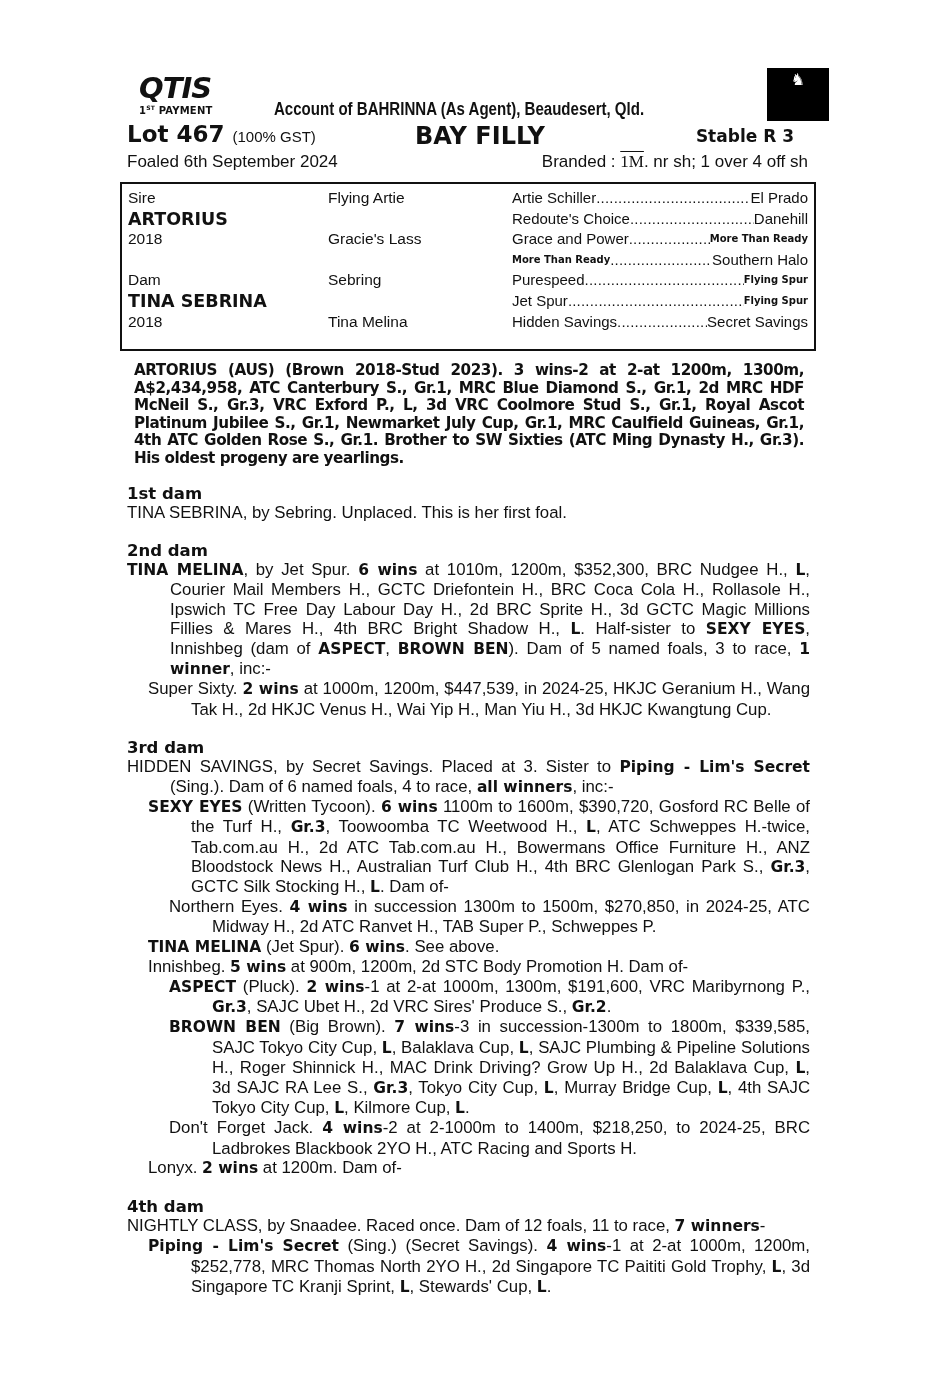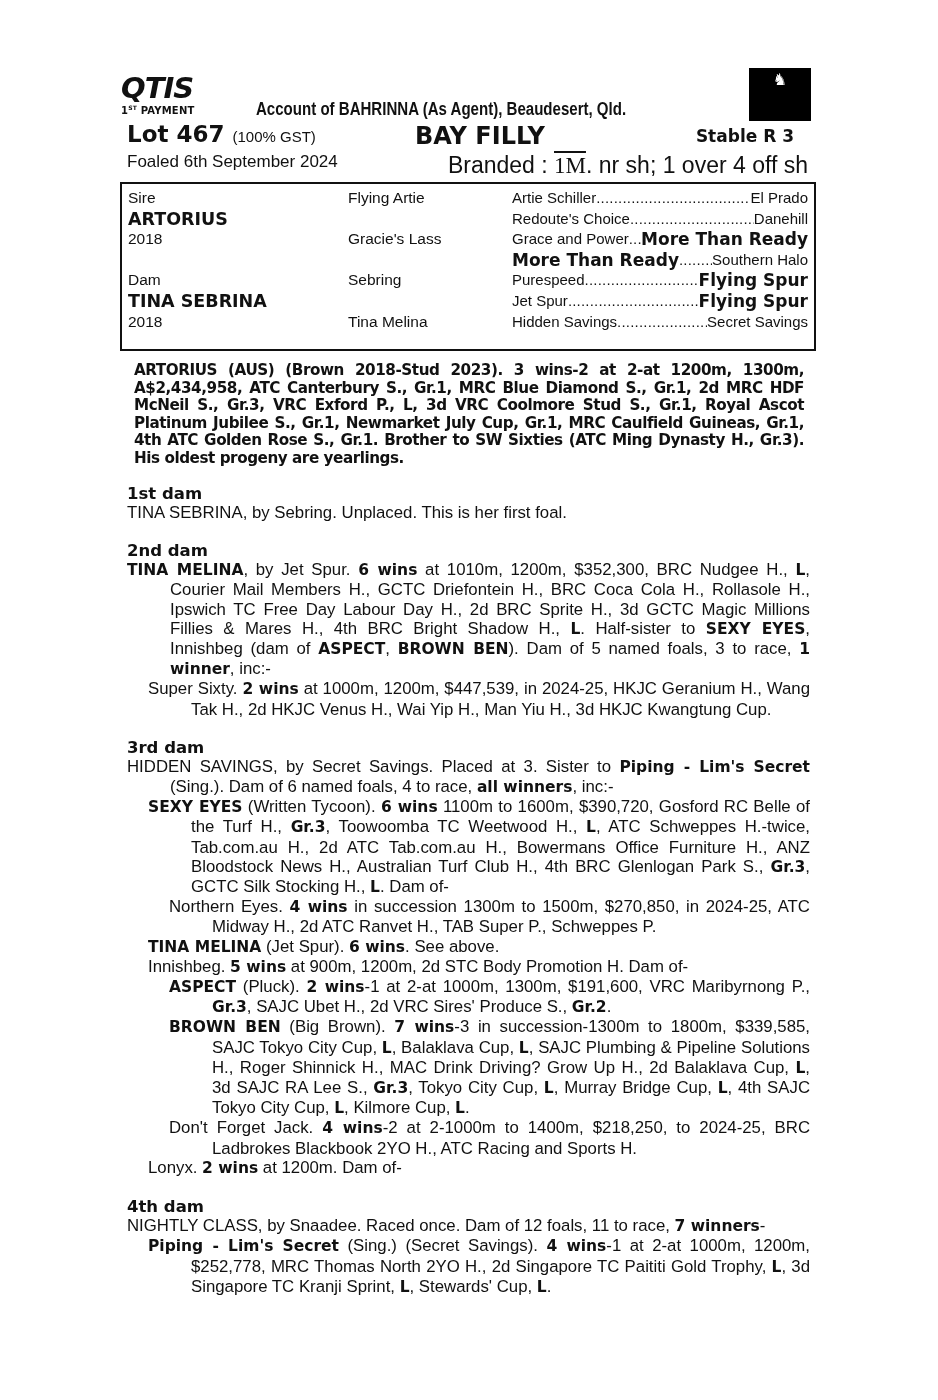--- a/index.html
+++ b/index.html
@@ -1,45 +1,45 @@
 <!DOCTYPE html>
 <html><head>
 <meta charset="utf-8">
 <style>
   html, body { margin: 0; padding: 0; background: #fff; }
   body { width: 938px; height: 1400px; position: relative; color: #111; font-family: "Liberation Sans", sans-serif; overflow: hidden; }
-  .page { position: absolute; left: 121px; top: 72px; width: 683px; }
+  .page { position: absolute; left: 139px; top: 72px; width: 683px; }
   .header { position: relative; height: 78px; }
   .logo { position: absolute; left: 0; top: 2px; width: 90px; }
   .logo-word { font-family: "DejaVu Sans", sans-serif; font-weight: bold; font-style: italic; font-size: 29px; letter-spacing: -1px; line-height: 28px; color: #111; }
   .logo-sub { font-family: "DejaVu Sans", sans-serif; font-weight: bold; font-size: 10px; line-height: 12px; letter-spacing: 0.2px; }
   .logo-sub sup { font-size: 6px; }
   .account { position: absolute; left: 135px; top: 27px; font-family: "Liberation Sans", sans-serif; font-weight: bold; font-size: 17.5px; transform: scaleX(0.86); transform-origin: left; white-space: nowrap; }
   .bobs { position: absolute; right: -7px; top: -4px; width: 62px; height: 53px; background: #000; color: #fff; text-align: center; }
   .bobs .horse { font-size: 16px; line-height: 20px; margin-top: 2px; }
   .bobs .b1 { font-family: "Liberation Serif", serif; font-size: 15px; line-height: 14px; letter-spacing: -0.5px; margin-top: 40px; }
   .bobs .b2 { font-family: "Liberation Serif", serif; font-size: 6px; line-height: 9px; letter-spacing: 0.5px; }
   .lot { position: absolute; left: 0; top: 49px; font-family: "DejaVu Sans", sans-serif; font-weight: bold; font-size: 23px; white-space: nowrap; }
   .lot .gst { font-family: "Liberation Sans", sans-serif; font-weight: normal; font-size: 15px; text-align: center; }
   .sex { position: absolute; left: 264px; top: 50px; font-family: "DejaVu Sans", sans-serif; font-weight: bold; font-size: 24px; margin-left: 24px; }
   .stable { position: absolute; right: 16px; top: 54px; font-family: "DejaVu Sans", sans-serif; font-weight: bold; font-size: 17px; text-align: center; }
   .foaled { position: absolute; left: 0; top: 80px; font-size: 17px; }
-  .branded { position: absolute; right: 2px; top: 80px; font-size: 23px; white-space: nowrap; }
+  .branded { position: absolute; right: 2px; top: 80px; font-size: 17px; white-space: nowrap; }
   .brand-mark { text-decoration: overline; font-family: "Liberation Serif", serif; }
 
   .pedigree { position: absolute; left: 120px; top: 182px; width: 696px; height: 169px; border: 2px solid #111; box-sizing: border-box; font-size: 15.5px; }
   .ped-col1 { position: absolute; left: 6px; top: 4px; width: 190px; }
-  .ped-col2 { position: absolute; left: 206px; top: 4px; width: 180px; margin-left: 20px; }
+  .ped-col2 { position: absolute; left: 206px; top: 4px; width: 180px; }
   .ped-col3 { position: absolute; left: 390px; top: 4px; width: 296px; }
   .pl { height: 20.6px; line-height: 20.6px; white-space: nowrap; }
   .name-bold { font-family: "DejaVu Sans", sans-serif; font-weight: bold; font-size: 17.5px; }
   .anc { display: flex; white-space: nowrap; font-size: 15px; }
   .anc .dots { flex: 1; overflow: hidden; color: #111; }
   .anc .dots::before { content: "................................................................................"; letter-spacing: 0.2px; }
-  .bold { font-family: "DejaVu Sans", sans-serif; font-weight: bold; font-size: 17px; }
+  .bold { font-family: "DejaVu Sans", sans-serif; font-weight: bold; font-size: 10px; }
 
   .sire-para { position: absolute; left: 134px; top: 362px; width: 670px; font-family: "DejaVu Sans", sans-serif; font-weight: bold; font-size: 15.2px; line-height: 17.6px; letter-spacing: -0.45px; text-align: justify; }
 
   .body { position: absolute; left: 127px; top: 484px; width: 683px; font-size: 16.8px; line-height: 19.2px; }
   .sec-h { font-family: "DejaVu Sans", sans-serif; font-weight: bold; font-size: 16.5px; line-height: 19px; }
   .gap { height: 19px; }
   .para { text-align: justify; }
   .para b { font-family: "DejaVu Sans", sans-serif; font-weight: bold; font-size: 15.5px; }
   .i0 { padding-left: 43px; text-indent: -43px; }
   .i1 { padding-left: 64px; text-indent: -43px; }

